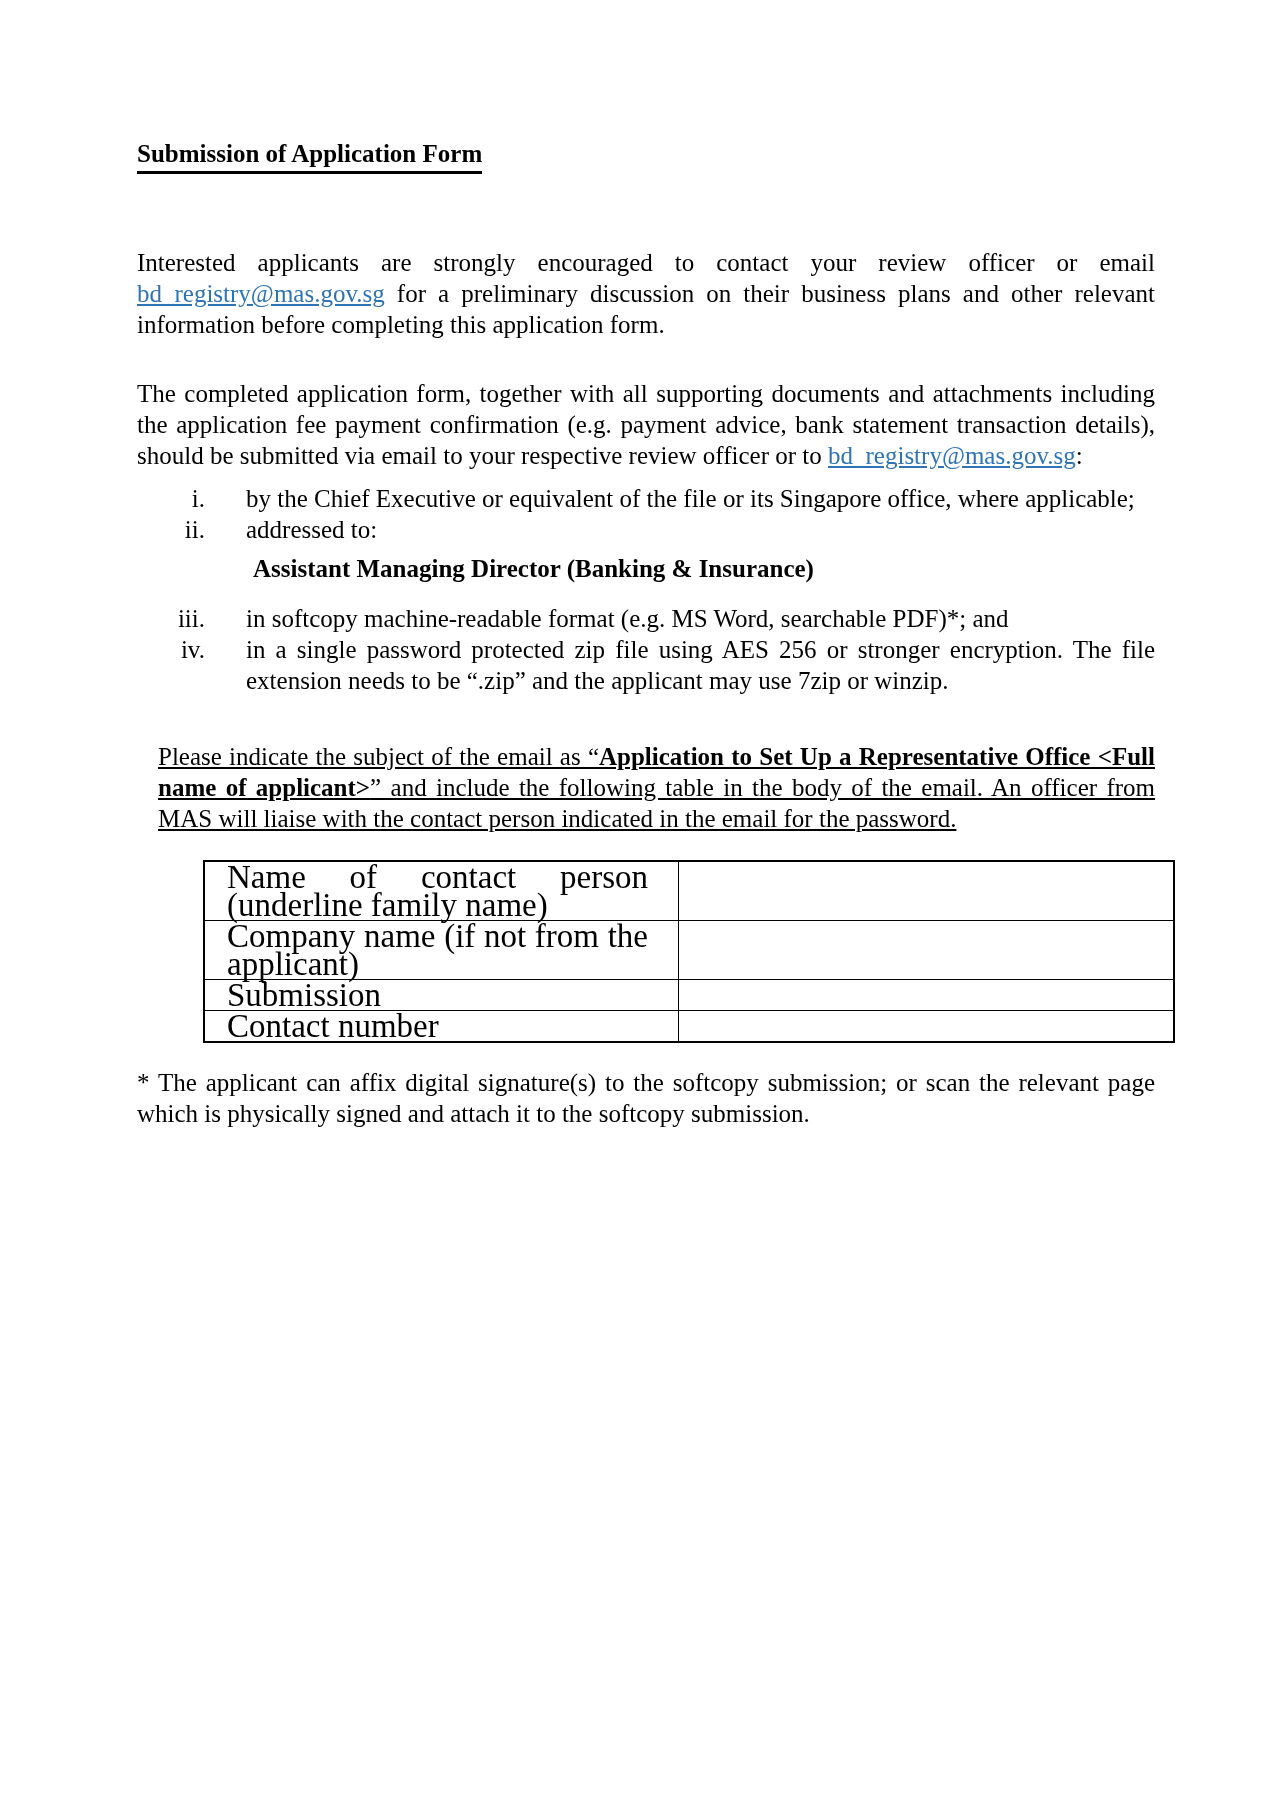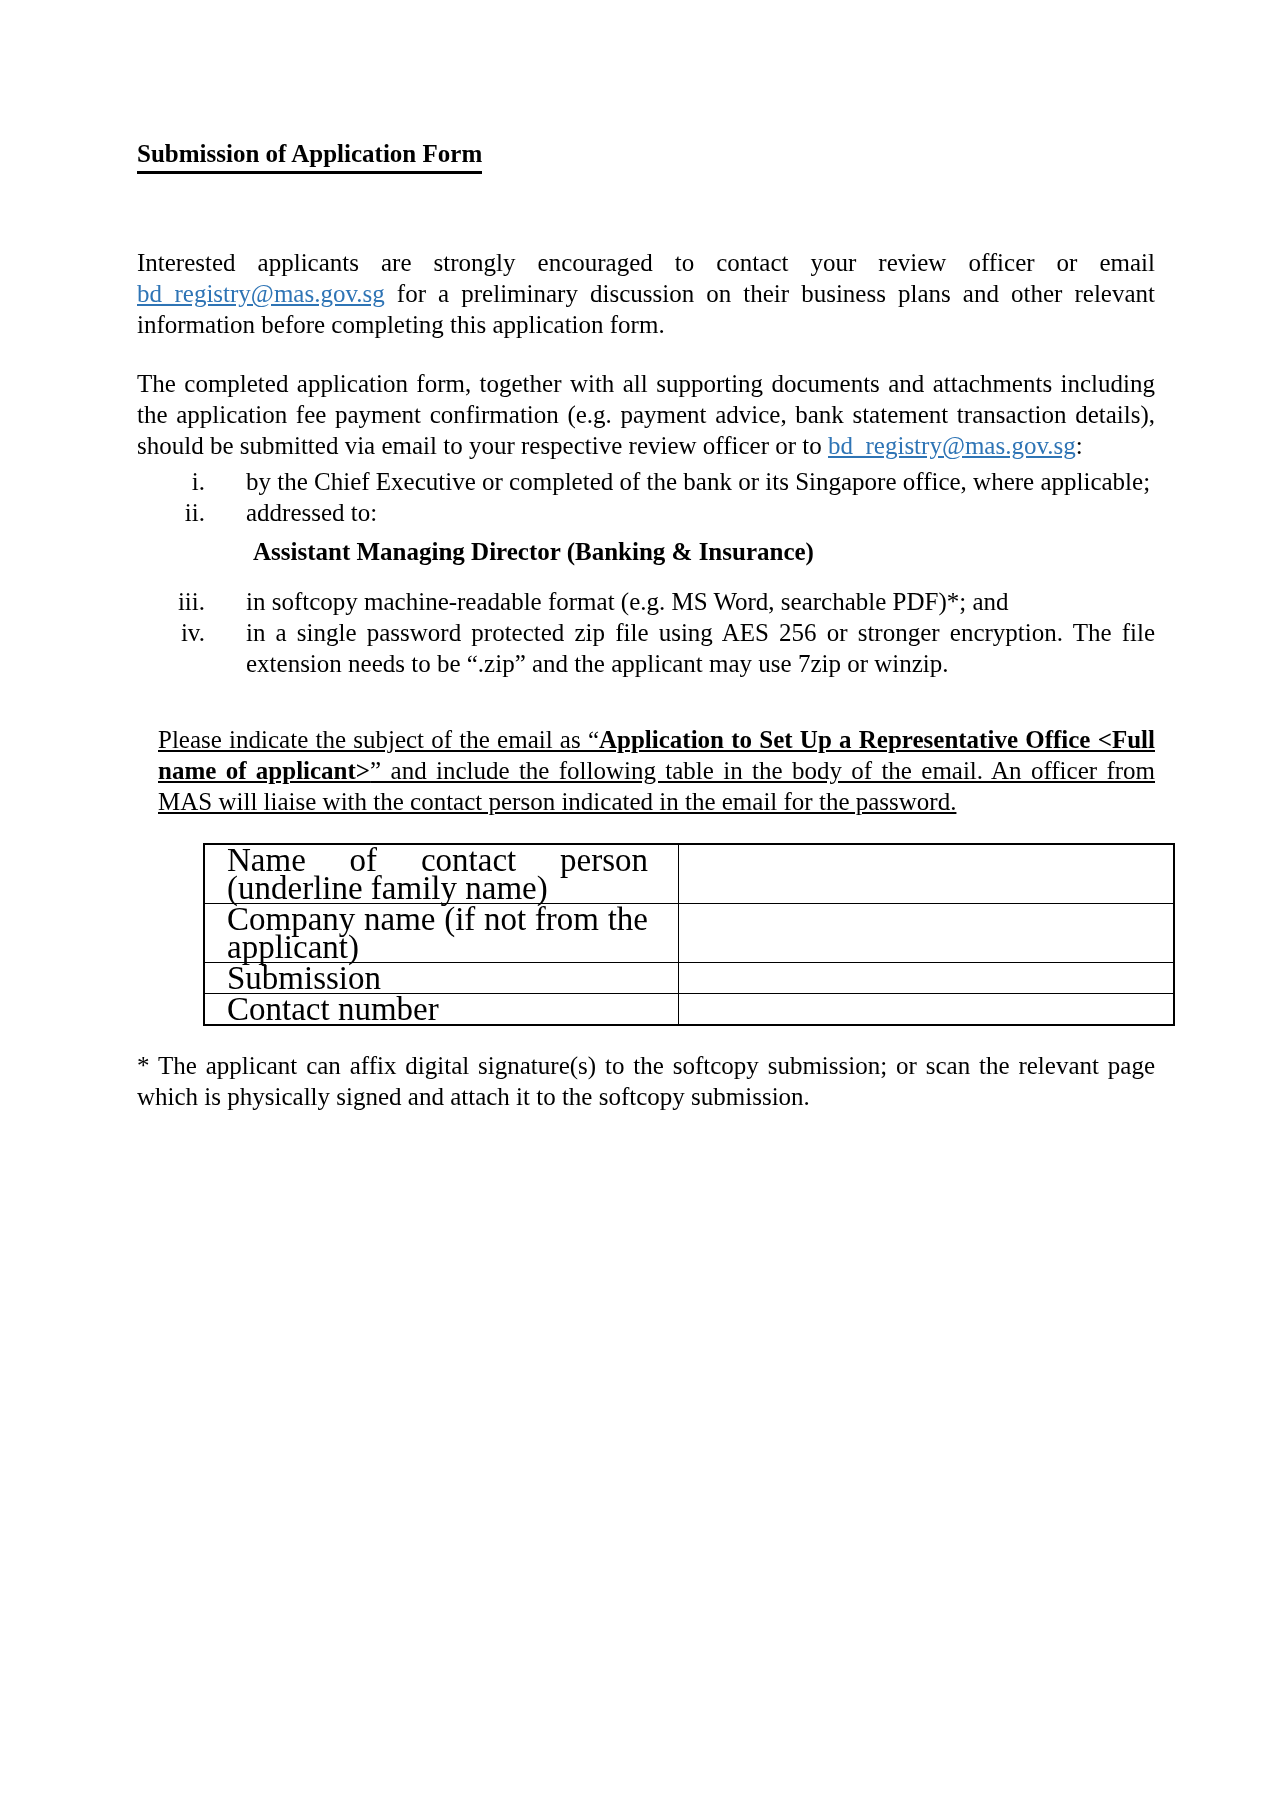--- a/index.html
+++ b/index.html
@@ -19,22 +19,22 @@
     font-size:25px;
     font-weight:bold;
     line-height:33px;
   }
   .title .underl {
     display:inline-block;
     border-bottom:3px solid #000;
     padding-bottom:1px;
   }
   .para { margin:0; text-align:justify; }
-  .p1 { margin-bottom:28px; }
-  .p2 { margin-bottom:5px; }
+  .p1 { margin-bottom:38px; }
+  .p2 { margin-bottom:12px; }
   .link { color:#2e74b5; text-decoration:underline; cursor:pointer; }
   .list-item { display:flex; }
   .list-item .num { flex:none; width:68px; text-align:right; }
   .list-item .txt { flex:1; margin-left:41px; text-align:justify; }
   .addr1 { margin:8px 0 0 116px; font-weight:bold; }
   .addr2 { margin:31px 0 0 173px; font-weight:bold; }
   .lg2 { margin-top:19px; }
   .p3 { margin:45px 0 0 21px; text-align:justify;text-decoration:underline; }
   .contact-table {
     margin:26px 0 0 66px;
@@ -68,21 +68,21 @@
 
   <h1 class="title"><span class="underl">Submission of Application Form</span></h1>
 
   <p class="para p1"><span>Interested applicants are strongly encouraged to contact your review officer or email </span><a class="link">bd_registry@mas.gov.sg</a><span> for a preliminary discussion on their business plans and other relevant information before completing this application form.</span></p>
 
   <p class="para p2"><span>The completed application form, together with all supporting documents and attachments including the application fee payment confirmation (e.g. payment advice, bank statement transaction details), should be submitted via email to your respective review officer or to </span><a class="link">bd_registry@mas.gov.sg</a><span>:</span></p>
 
   <div class="list-group">
     <div class="list-item">
       <span class="num">i.</span>
-      <div class="txt">by the Chief Executive or completed of the bank or its Singapore office, where applicable;</div>
+      <div class="txt">by the Chief Executive or equivalent of the file or its Singapore office, where applicable;</div>
     </div>
     <div class="list-item">
       <span class="num">ii.</span>
       <div class="txt">addressed to:</div>
     </div>
   </div>
 
   <p class="para addr1">Assistant Managing Director (Banking &amp; Insurance)</p>
 
   <div class="list-group lg2">

